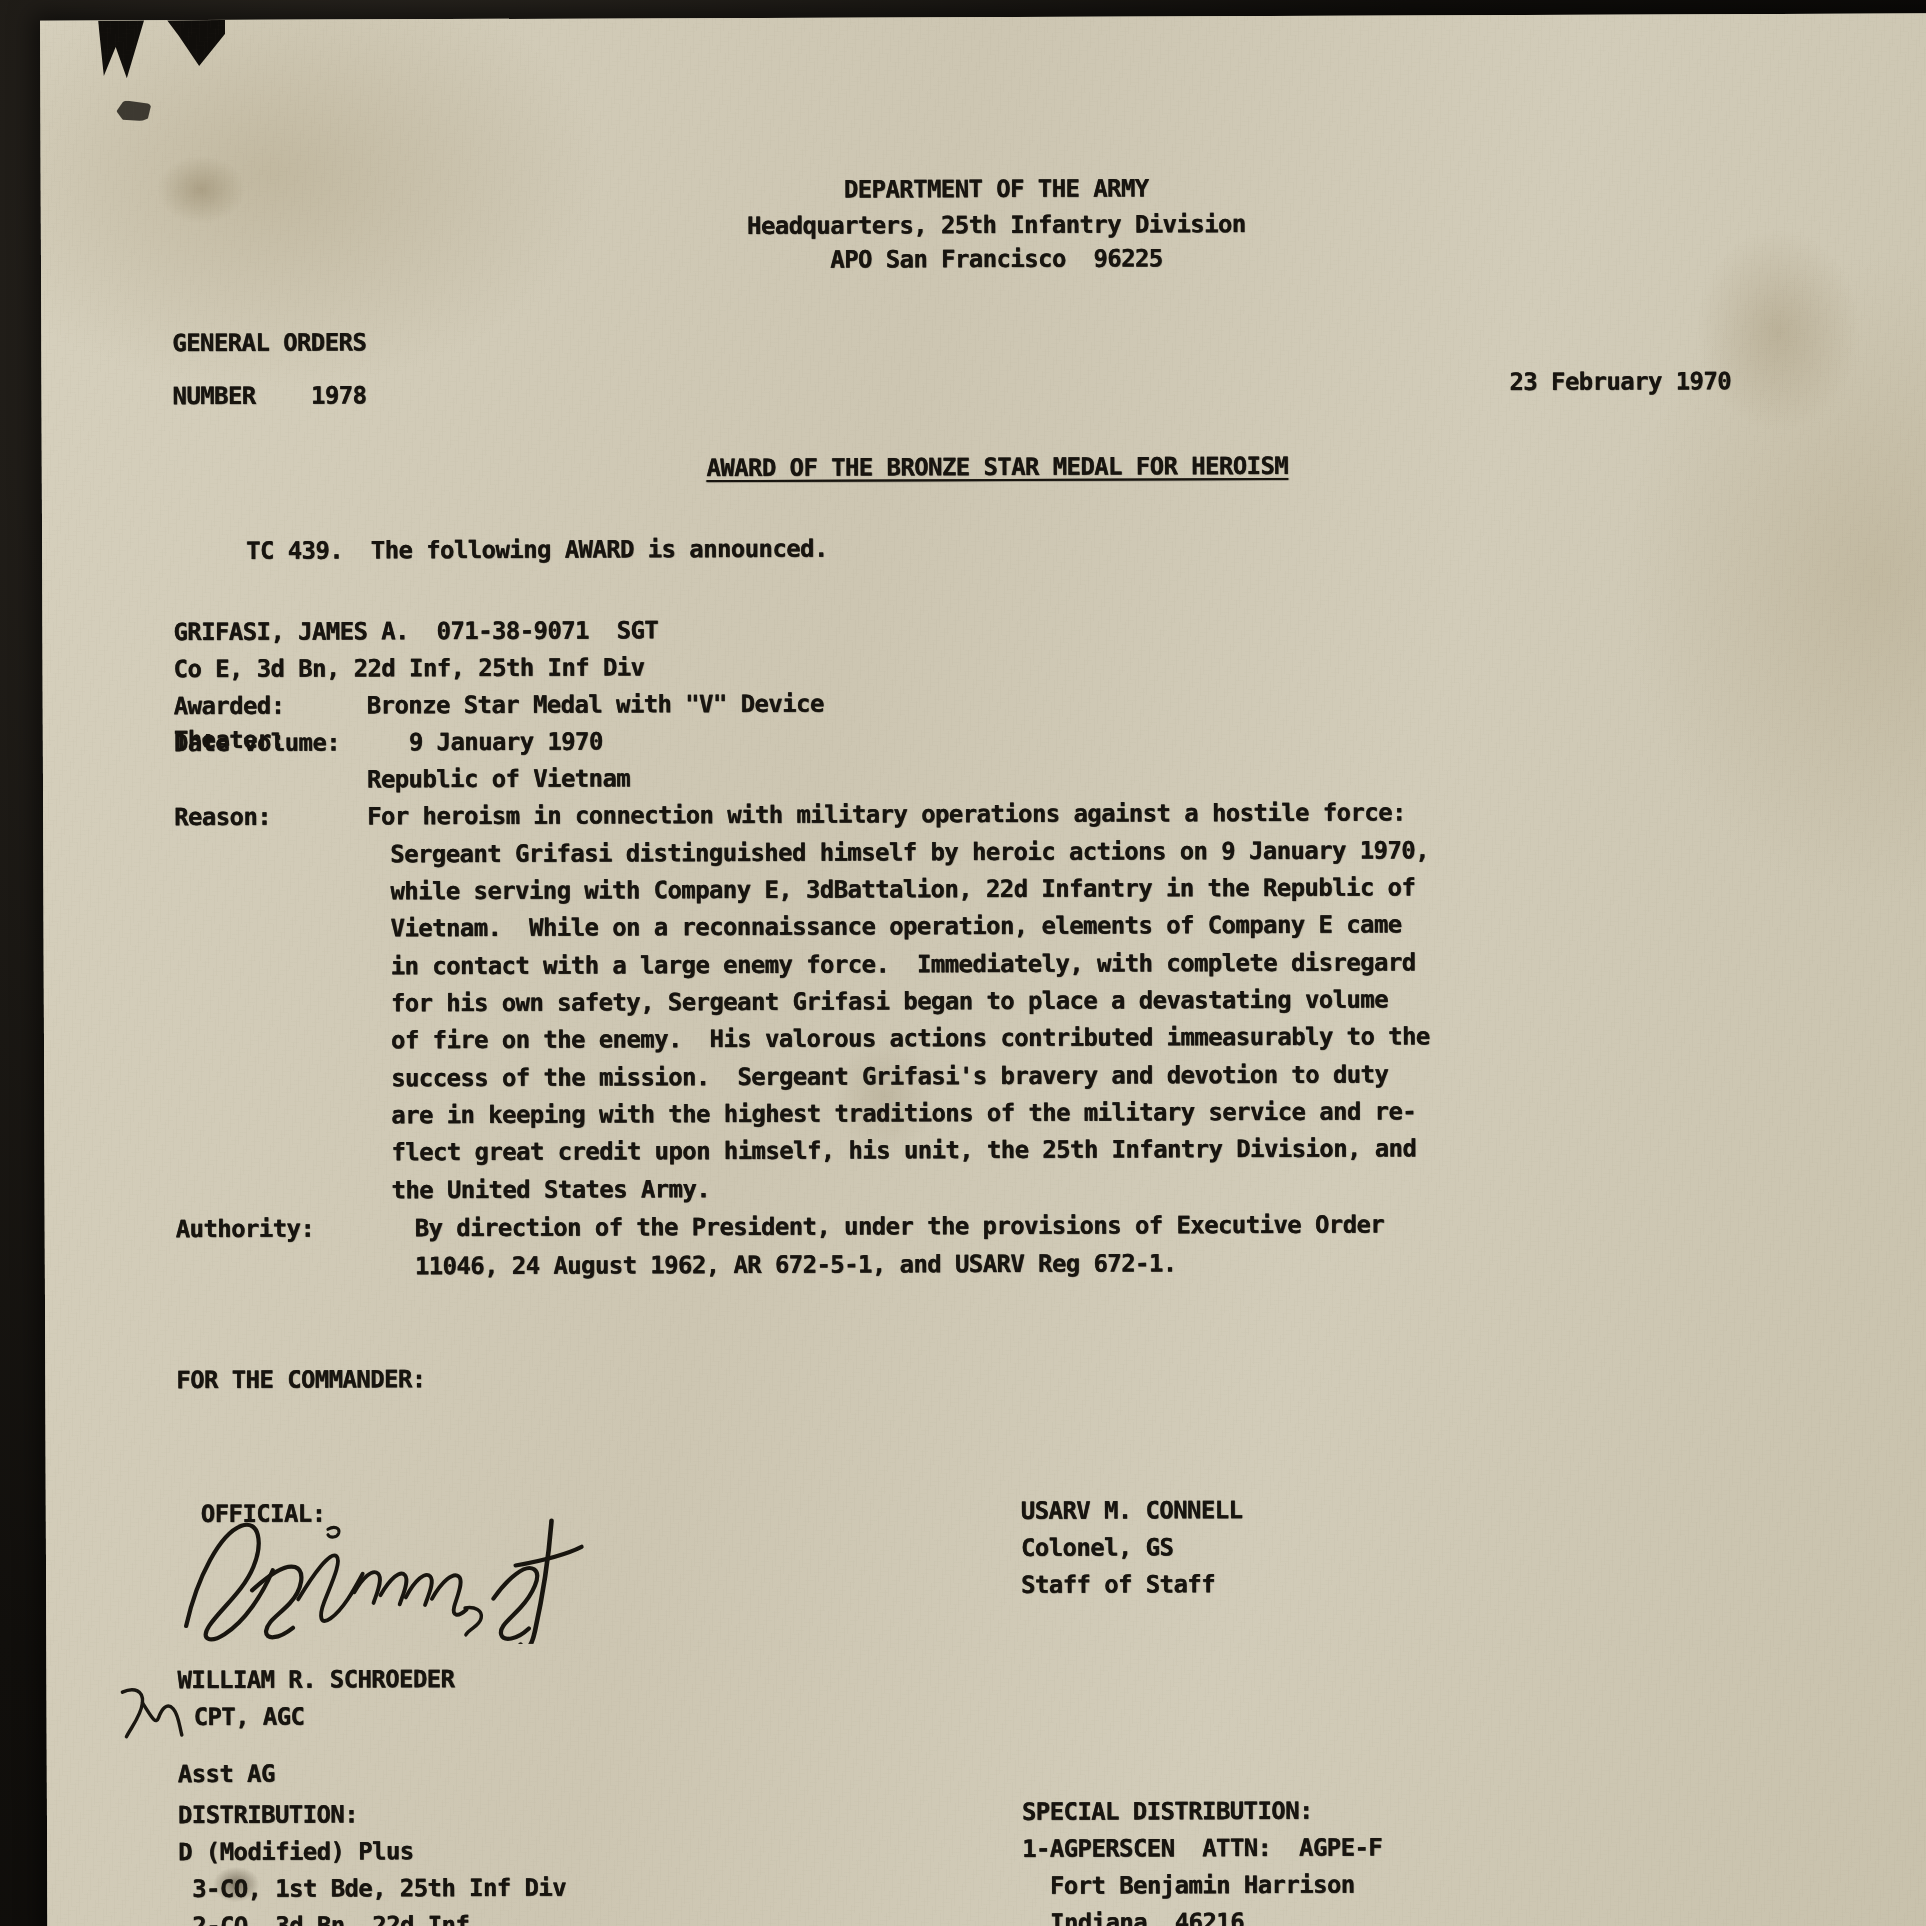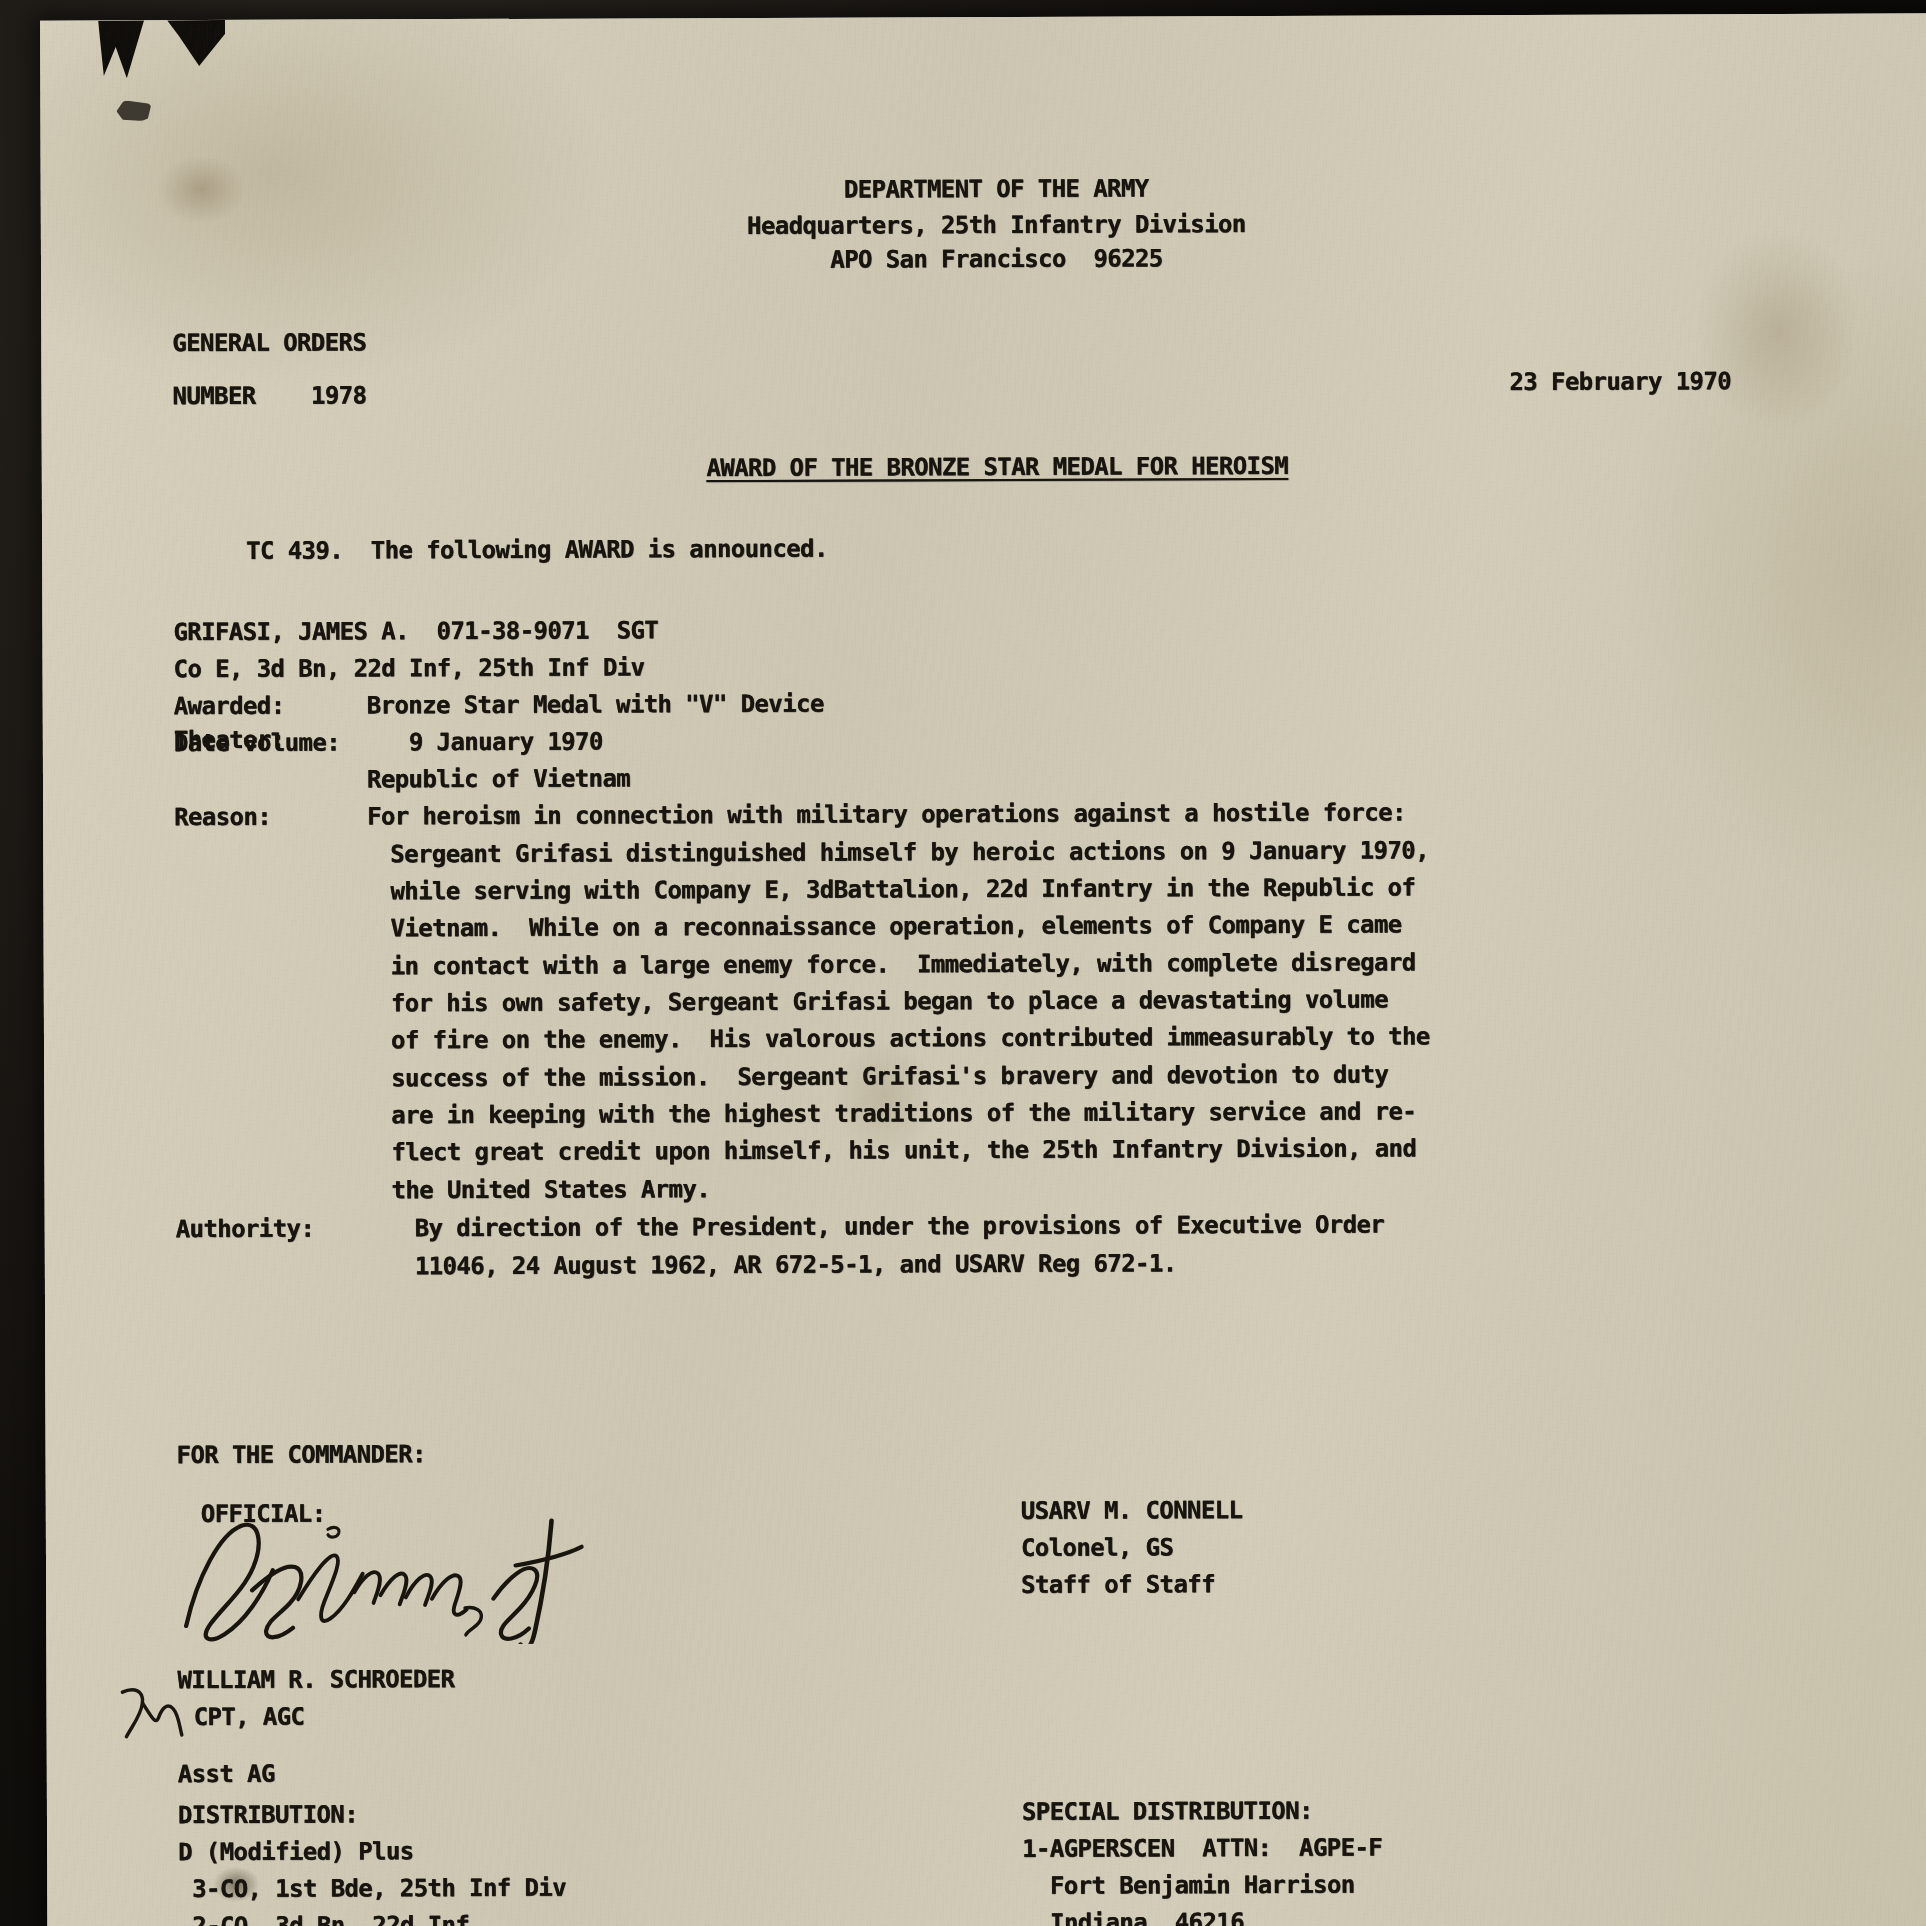--- a/index.html
+++ b/index.html
@@ -130,21 +130,21 @@
     <div class="tw" style="left:347px;top:1002px;">of fire on the enemy.  His valorous actions contributed immeasurably to the</div>
     <div class="tw" style="left:347px;top:1040px;">success of the mission.  Sergeant Grifasi's bravery and devotion to duty</div>
     <div class="tw" style="left:347px;top:1077px;">are in keeping with the highest traditions of the military service and re-</div>
     <div class="tw" style="left:347px;top:1114px;">flect great credit upon himself, his unit, the 25th Infantry Division, and</div>
     <div class="tw" style="left:347px;top:1152px;">the United States Army.</div>
 
     <div class="tw" style="left:131px;top:1190px;">Authority:</div>
     <div class="tw" style="left:370px;top:1190px;">By direction of the President, under the provisions of Executive Order</div>
     <div class="tw" style="left:370px;top:1228px;">11046, 24 August 1962, AR 672-5-1, and USARV Reg 672-1.</div>
 
-    <div class="tw" style="left:131px;top:1416px;">FOR THE COMMANDER:</div>
+    <div class="tw" style="left:131px;top:1341px;">FOR THE COMMANDER:</div>
 
     <div class="tw" style="left:131px;top:1475px;margin-left:24px;">OFFICIAL:</div>
 
     <div class="hand" style="left:116px;top:1479px;width:578px;height:146px;">
       <svg width="578" height="146" viewBox="0 0 1500 380">
         <g fill="none" stroke="#18150f" stroke-linecap="round" stroke-linejoin="round">
           <path d="M60 330 C 90 200, 150 90, 205 70 C 250 54, 262 112, 236 176
                    C 210 240, 150 286, 120 330 C 96 366, 122 376, 160 352
                    C 214 318, 258 250, 286 186" stroke-width="11"></path>
           <path d="M232 238 C 276 198, 318 170, 344 178 C 372 188, 362 238, 330 272

